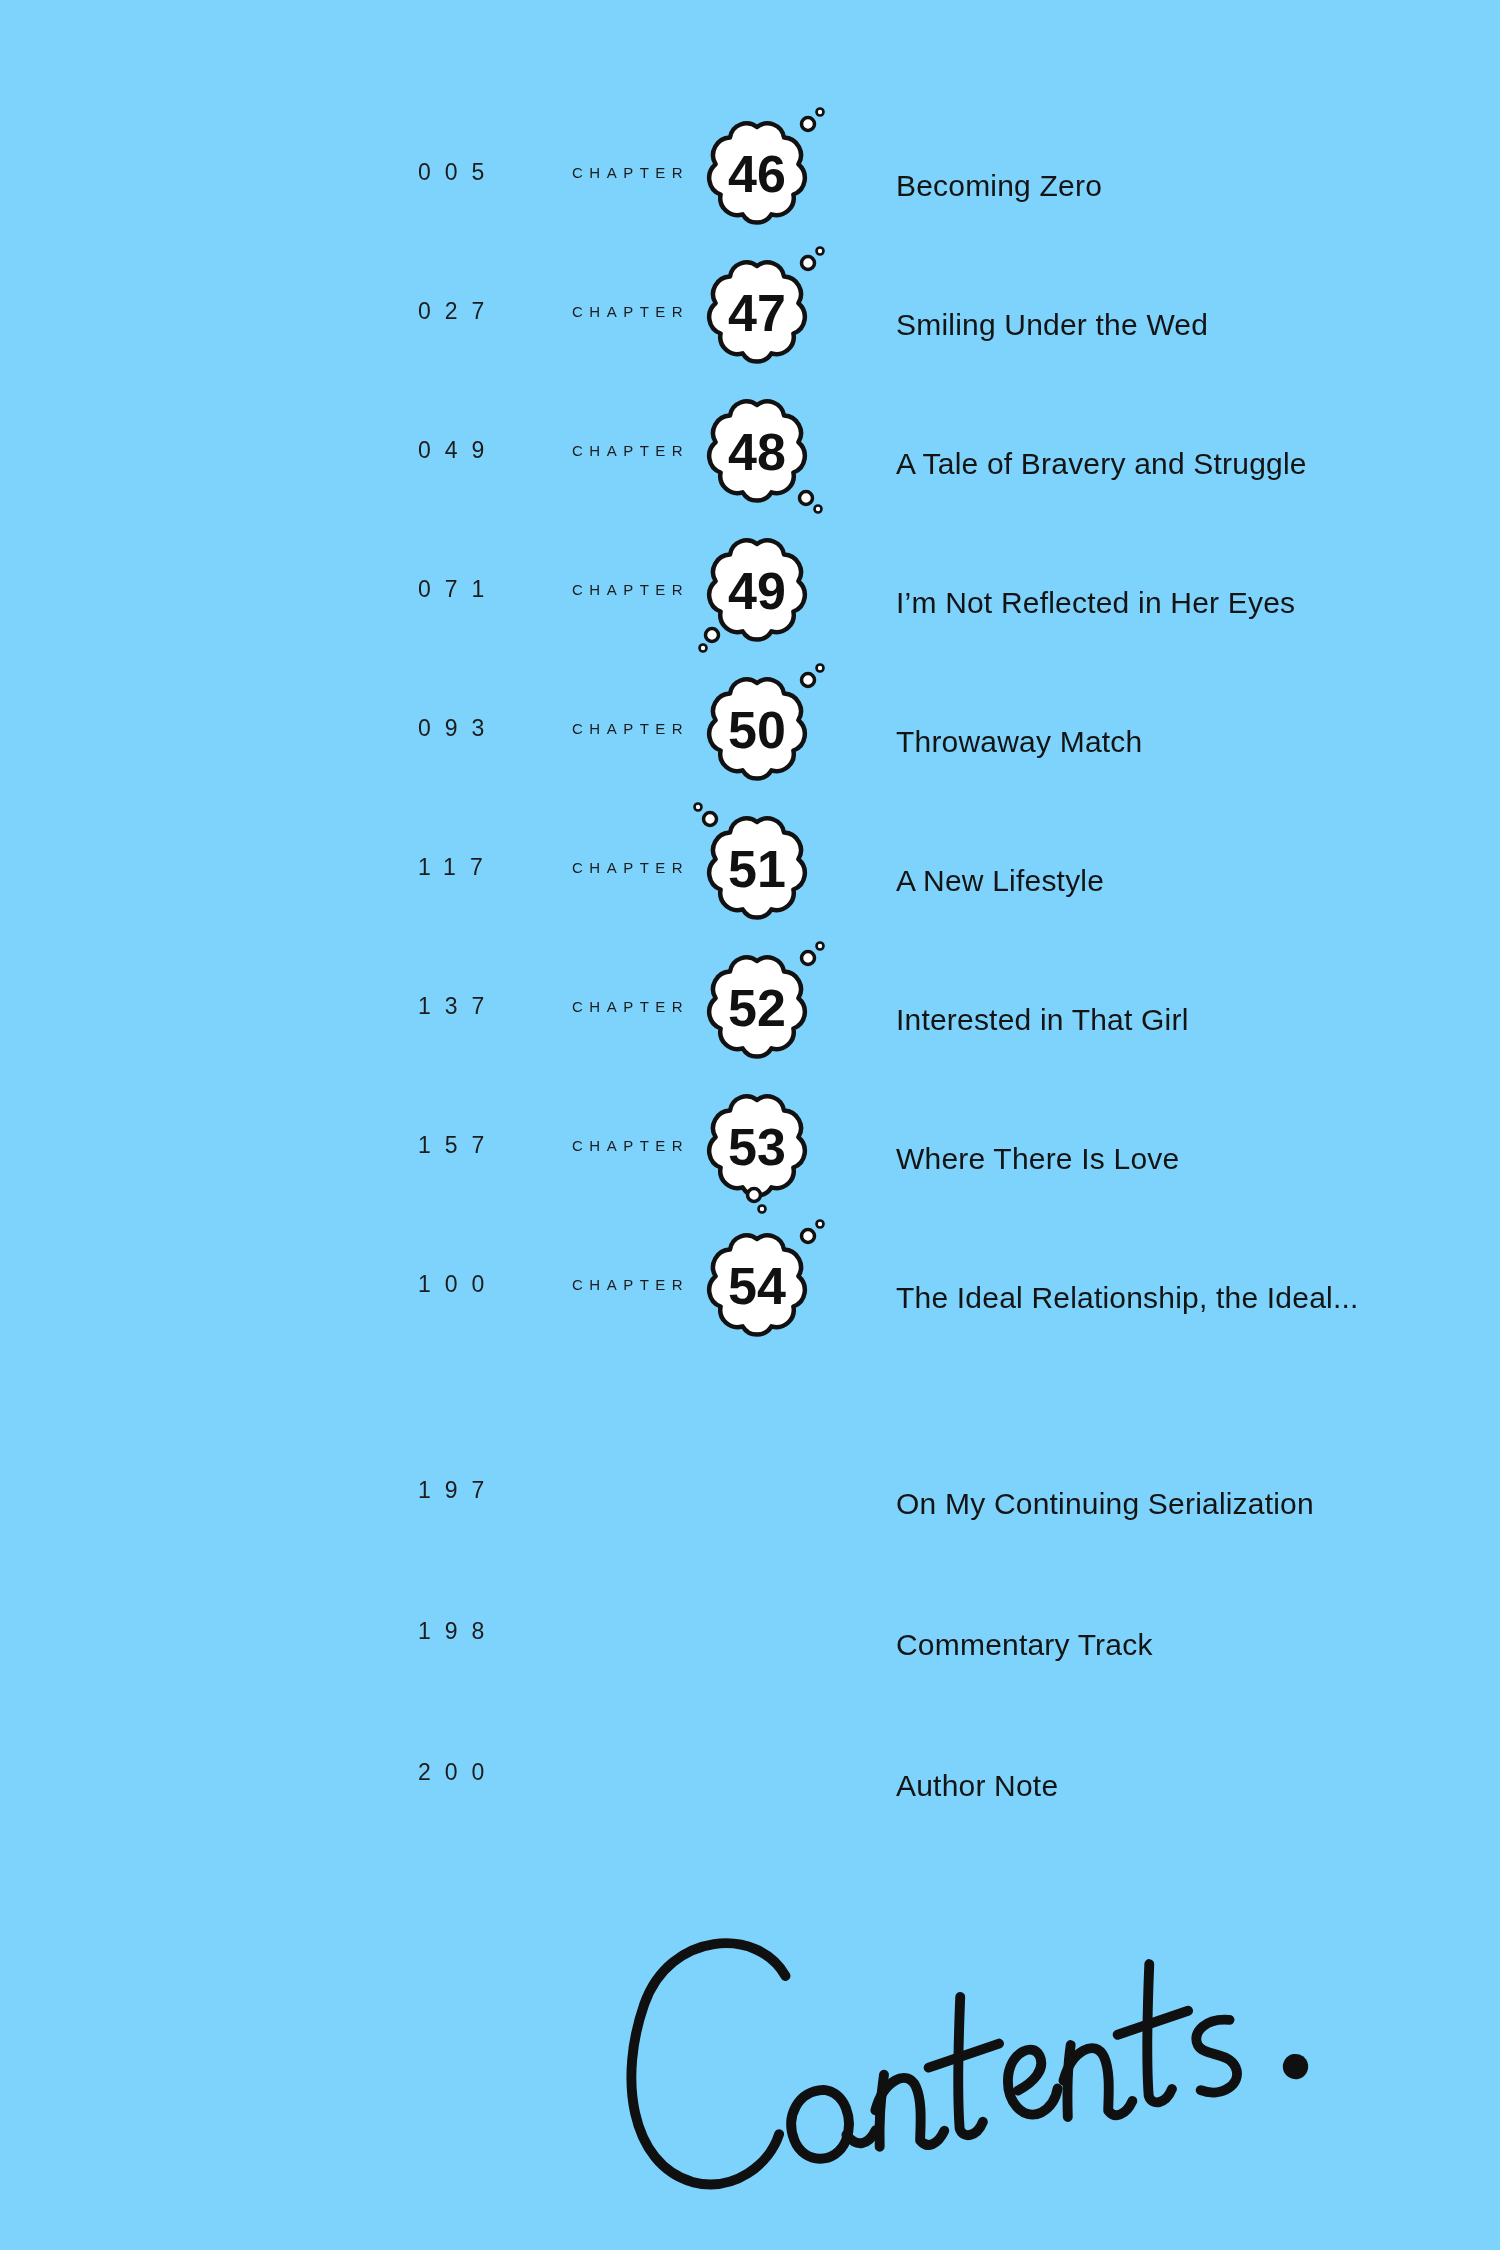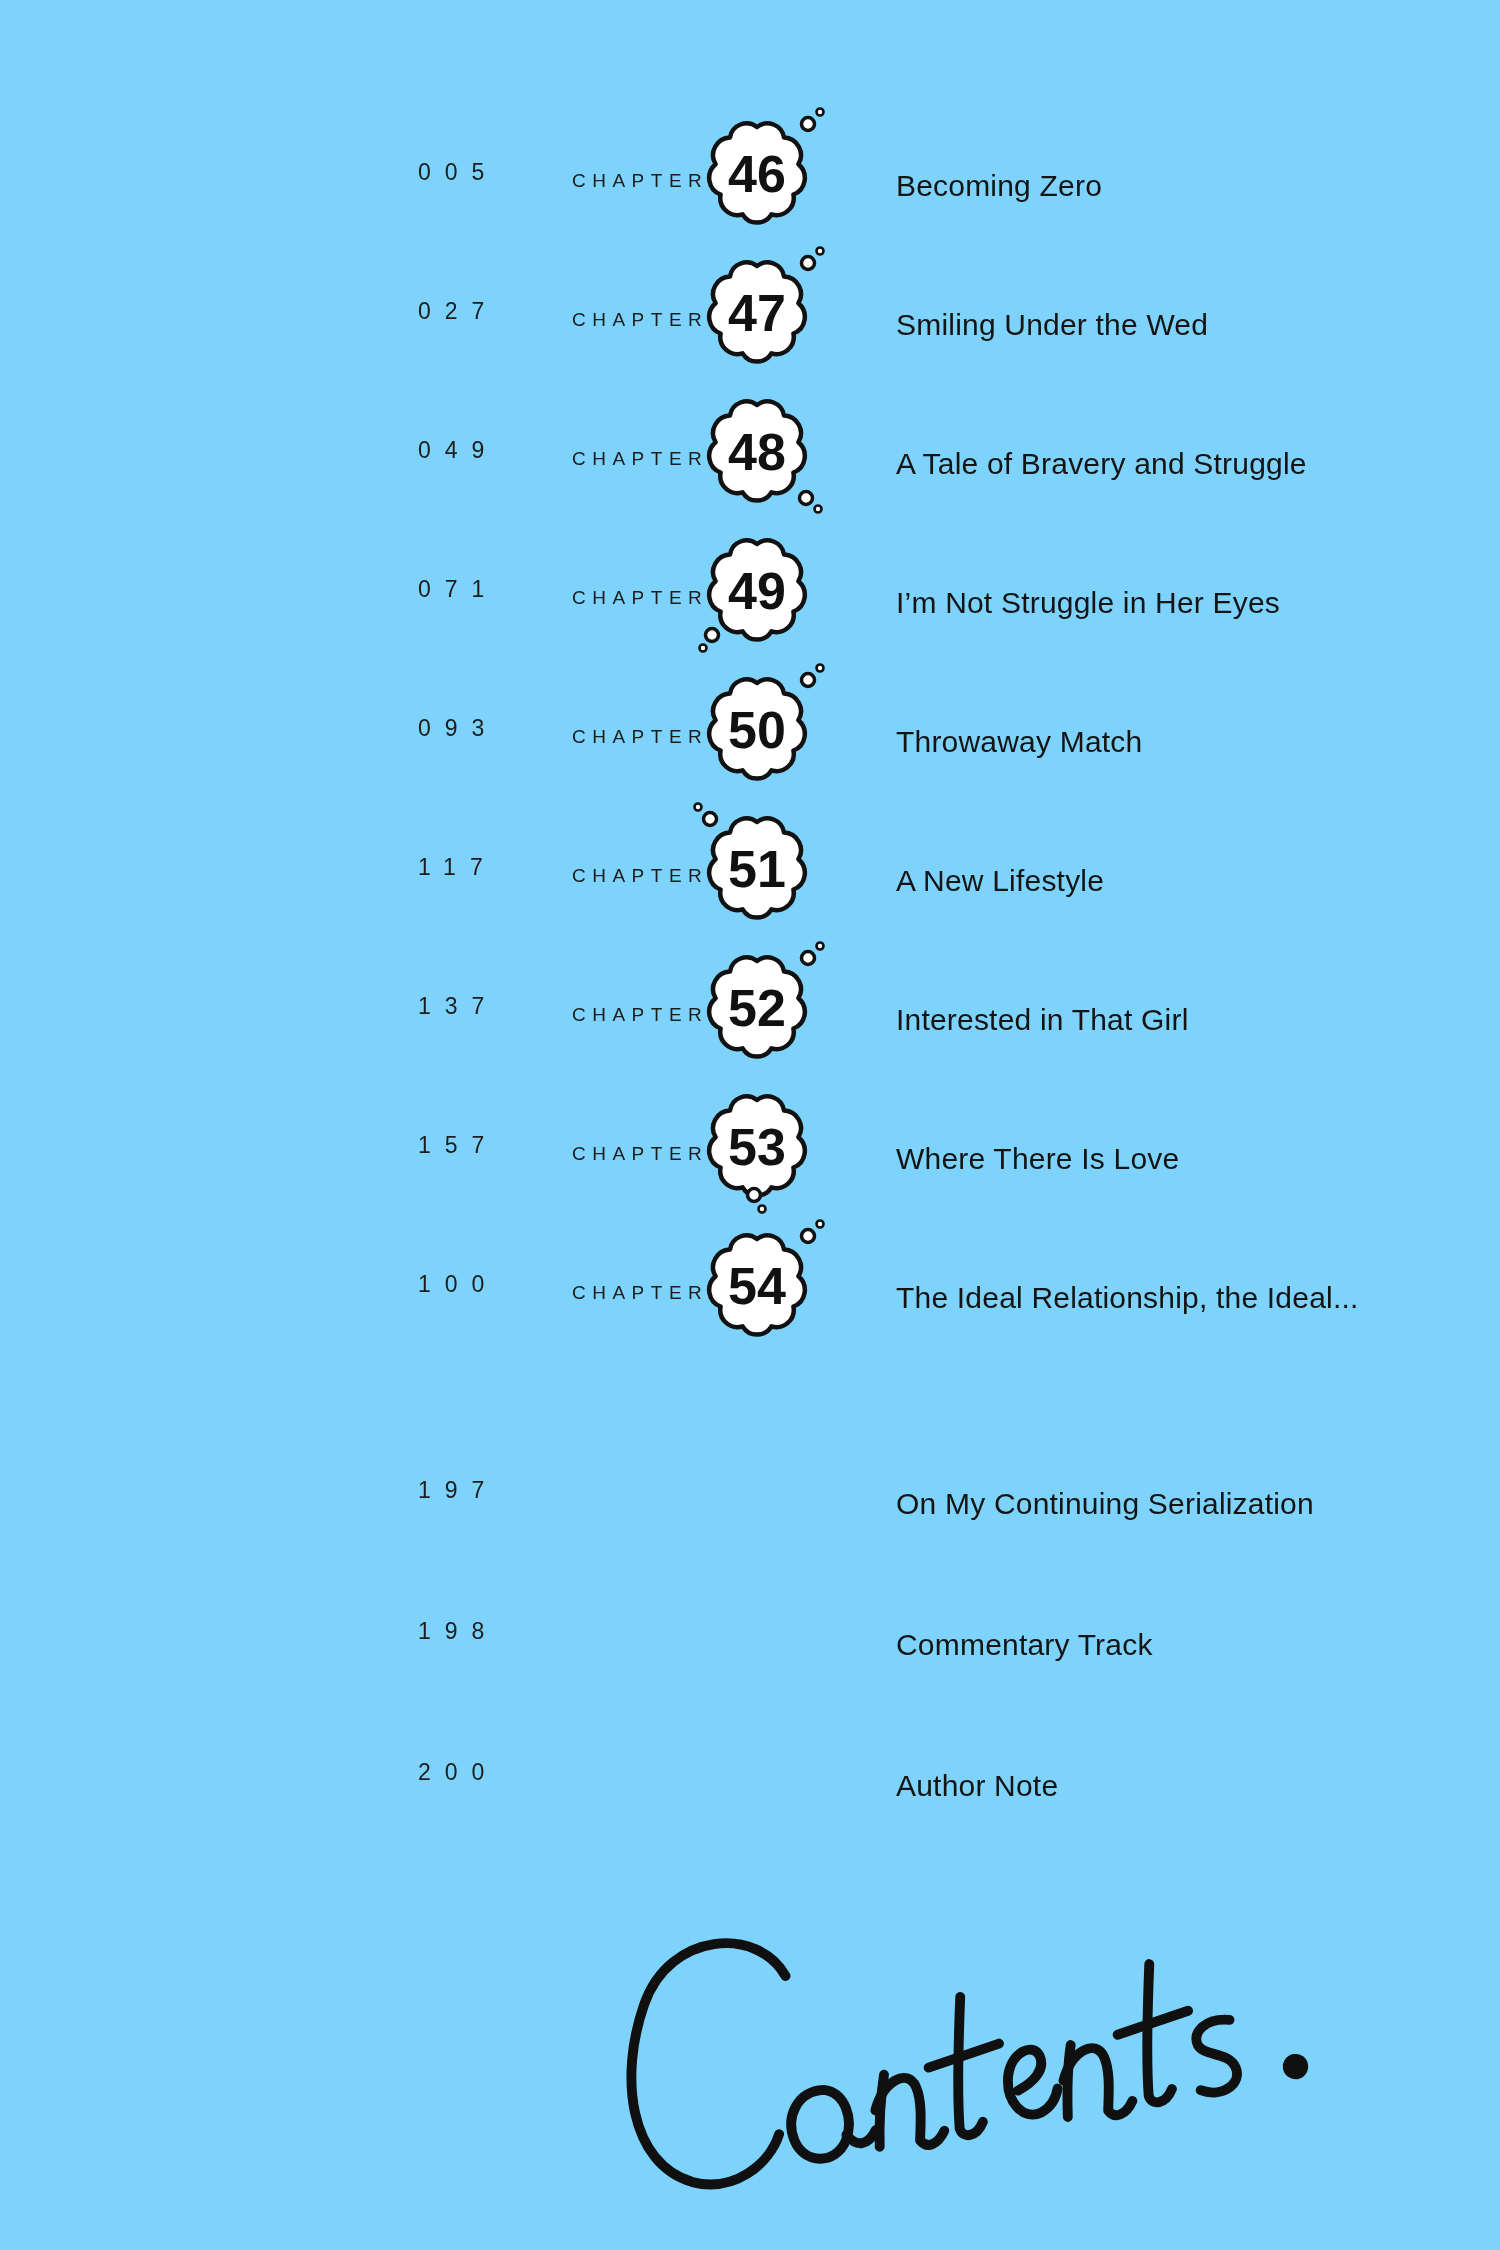--- a/index.html
+++ b/index.html
@@ -13,22 +13,22 @@
     margin:0 auto;
   }
   .toc-row{position:absolute;left:0;width:100%;height:0;}
   .toc-row > *{position:absolute;}
   .page-num{
     left:418px;top:0;transform:translateY(-50%);
     font-size:23px;letter-spacing:14px;color:#1c1c1c;
     white-space:nowrap;line-height:1;
   }
   .chapter-label{
-    left:572px;top:8px;transform:translateY(-50%);
-    font-size:19px;letter-spacing:6.5px;color:#1c1c1c;
+    left:572px;top:0;transform:translateY(-50%);
+    font-size:15px;letter-spacing:6.5px;color:#1c1c1c;
     white-space:nowrap;line-height:1;
   }
   .bubble{left:688px;top:-74px;}
   .bubble .cloud{fill:#fff;stroke:#111;stroke-width:4.5;stroke-linejoin:round;}
   .bubble .tail-big{fill:#fff;stroke:#111;stroke-width:3.5;}
   .bubble .tail-small{fill:#fff;stroke:#111;stroke-width:2.6;}
   .bubble .num{
     font-family:"Liberation Sans", sans-serif;
     font-weight:700;font-size:52px;fill:#111;
     text-anchor:middle;dominant-baseline:central;
@@ -95,21 +95,21 @@
 
     <div class="toc-row" style="top: 589px;">
       <span class="page-num">071</span>
       <span class="chapter-label">CHAPTER</span>
       <svg class="bubble" width="138" height="152" viewBox="-14 -12 138 152" aria-hidden="true">
         <path class="cloud" d="M 55.0 17.0 A 16.8 16.8 0 0 1 82.0 27.5 A 17.6 17.6 0 0 1 96.4 54.2 A 17.8 17.8 0 0 1 91.4 84.5 A 17.2 17.2 0 0 1 69.4 104.3 A 16.7 16.7 0 0 1 40.6 104.3 A 17.2 17.2 0 0 1 18.6 84.5 A 17.8 17.8 0 0 1 13.6 54.2 A 17.6 17.6 0 0 1 28.0 27.5 A 16.8 16.8 0 0 1 55.0 17.0 Z"></path>
         <circle class="tail-big" cx="10" cy="108" r="6.5"></circle>
         <circle class="tail-small" cx="1" cy="121" r="3.5"></circle>
         <text class="num" x="55" y="64">49</text>
       </svg>
-      <span class="title">I’m Not Struggle in Her Eyes</span>
+      <span class="title">I’m Not Reflected in Her Eyes</span>
     </div>
 
     <div class="toc-row" style="top: 728px;">
       <span class="page-num">093</span>
       <span class="chapter-label">CHAPTER</span>
       <svg class="bubble" width="138" height="152" viewBox="-14 -12 138 152" aria-hidden="true">
         <path class="cloud" d="M 55.0 17.0 A 16.8 16.8 0 0 1 82.0 27.5 A 17.6 17.6 0 0 1 96.4 54.2 A 17.8 17.8 0 0 1 91.4 84.5 A 17.2 17.2 0 0 1 69.4 104.3 A 16.7 16.7 0 0 1 40.6 104.3 A 17.2 17.2 0 0 1 18.6 84.5 A 17.8 17.8 0 0 1 13.6 54.2 A 17.6 17.6 0 0 1 28.0 27.5 A 16.8 16.8 0 0 1 55.0 17.0 Z"></path>
         <circle class="tail-big" cx="106" cy="14" r="6.5"></circle>
         <circle class="tail-small" cx="118" cy="2" r="3.5"></circle>
         <text class="num" x="55" y="64">50</text>

